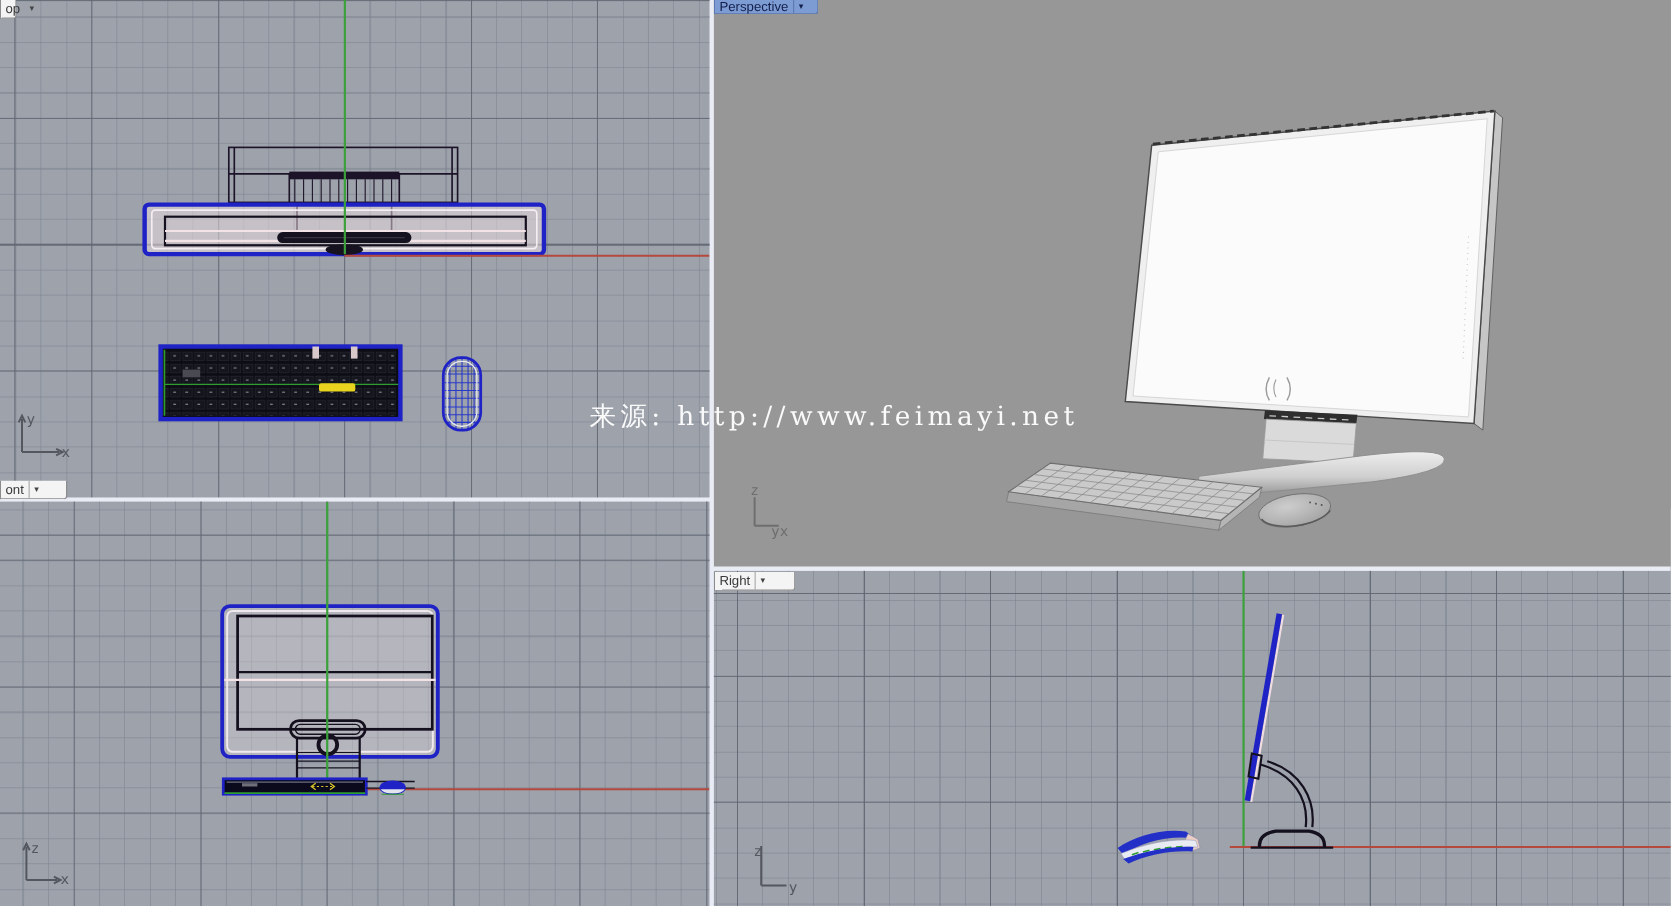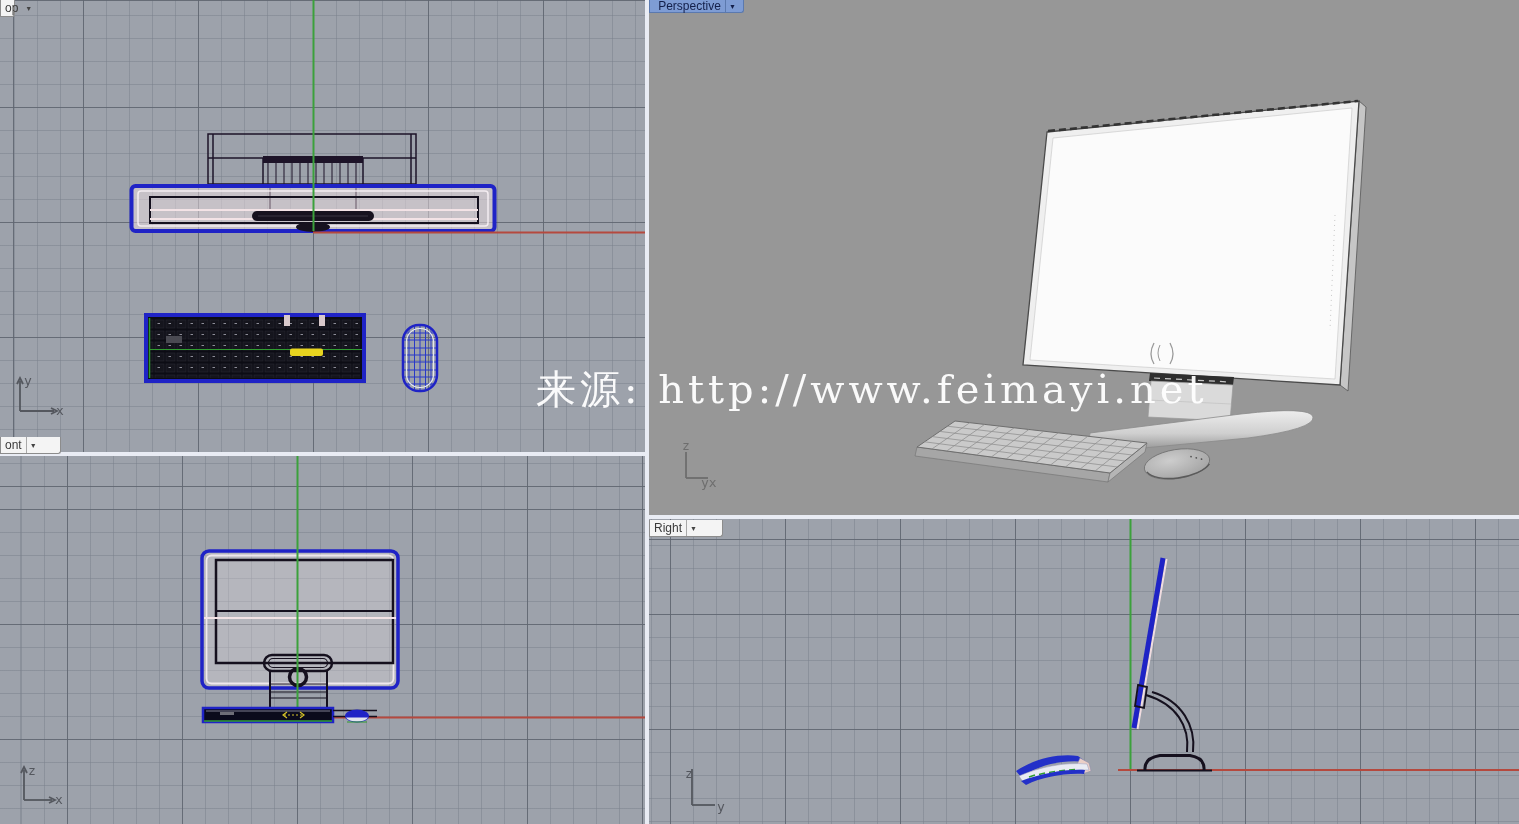--- a/index.html
+++ b/index.html
@@ -31,28 +31,28 @@
   }
   .vtab .vtab-label{padding:0 4px 1px 4px;white-space:nowrap;}
   .vtab .vtab-sep{width:1px;align-self:stretch;background:#A9A9A9;}
   .vtab .vtab-arrow{font-size:7px;padding:1px 3px 0 3px;color:#444;line-height:10px;}
   .vtab.active{
     background:#7E9CD4;border-color:#5B79AE;color:#131F4A;height:13px;
   }
   .vtab.active .vtab-sep{background:#5B79AE;}
   .vtab.active .vtab-arrow{color:#131F4A;}
   #tab-top   {left:0;   top:0;   width:15px;}
-  #tab-persp {left:649px;top:0;  width:95px;justify-content:center;}
+  #tab-persp {left:649px;top:0;  width:95px;}
   #tab-front {left:0;   top:437px;width:61px;}
   #tab-right {left:649px;top:520px;width:74px;}
 
   #watermark{
     position:absolute;z-index:9;left:536px;top:362px;width:520px;
     font-family:"DejaVu Serif","Liberation Serif",serif;
-    font-size:40px;letter-spacing:4px;color:rgba(255,255,255,0.95);
+    font-size:24px;letter-spacing:4px;color:rgba(255,255,255,0.95);
     white-space:nowrap;pointer-events:none;
   }
   .ax-label{font-family:"DejaVu Sans Mono",monospace;font-size:13px;}
 </style>
 </head>
 <body>
 
 <div id="stage">
 
   <div id="vp-top" class="vp vp-grid">

